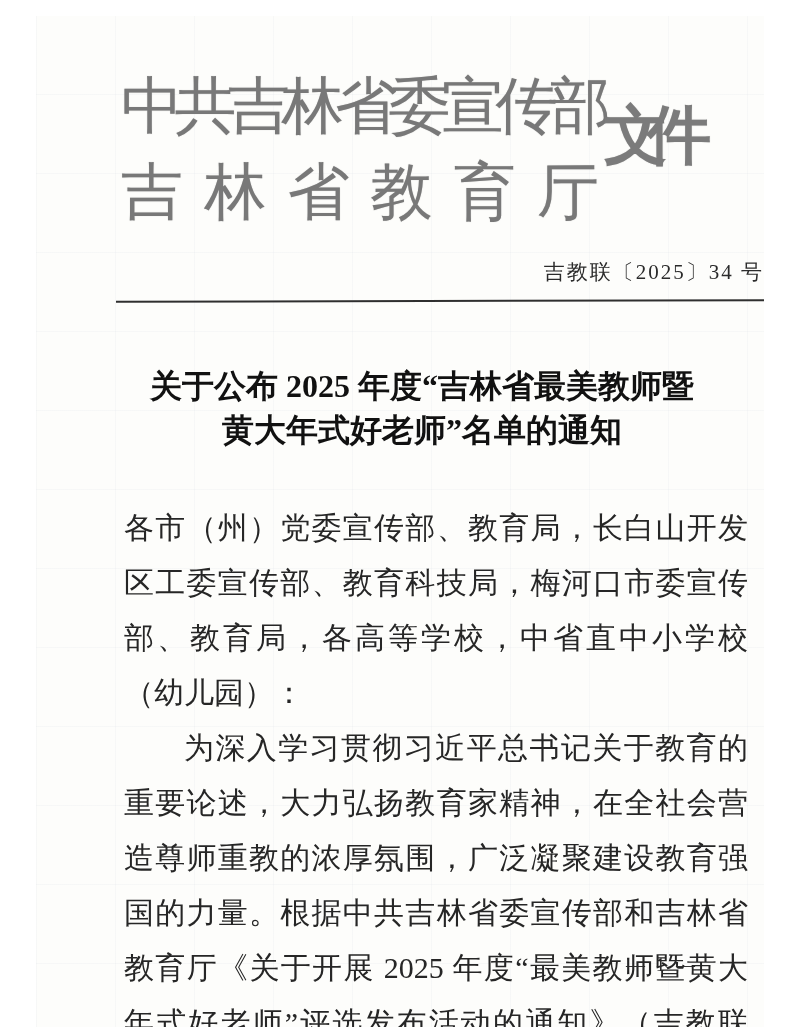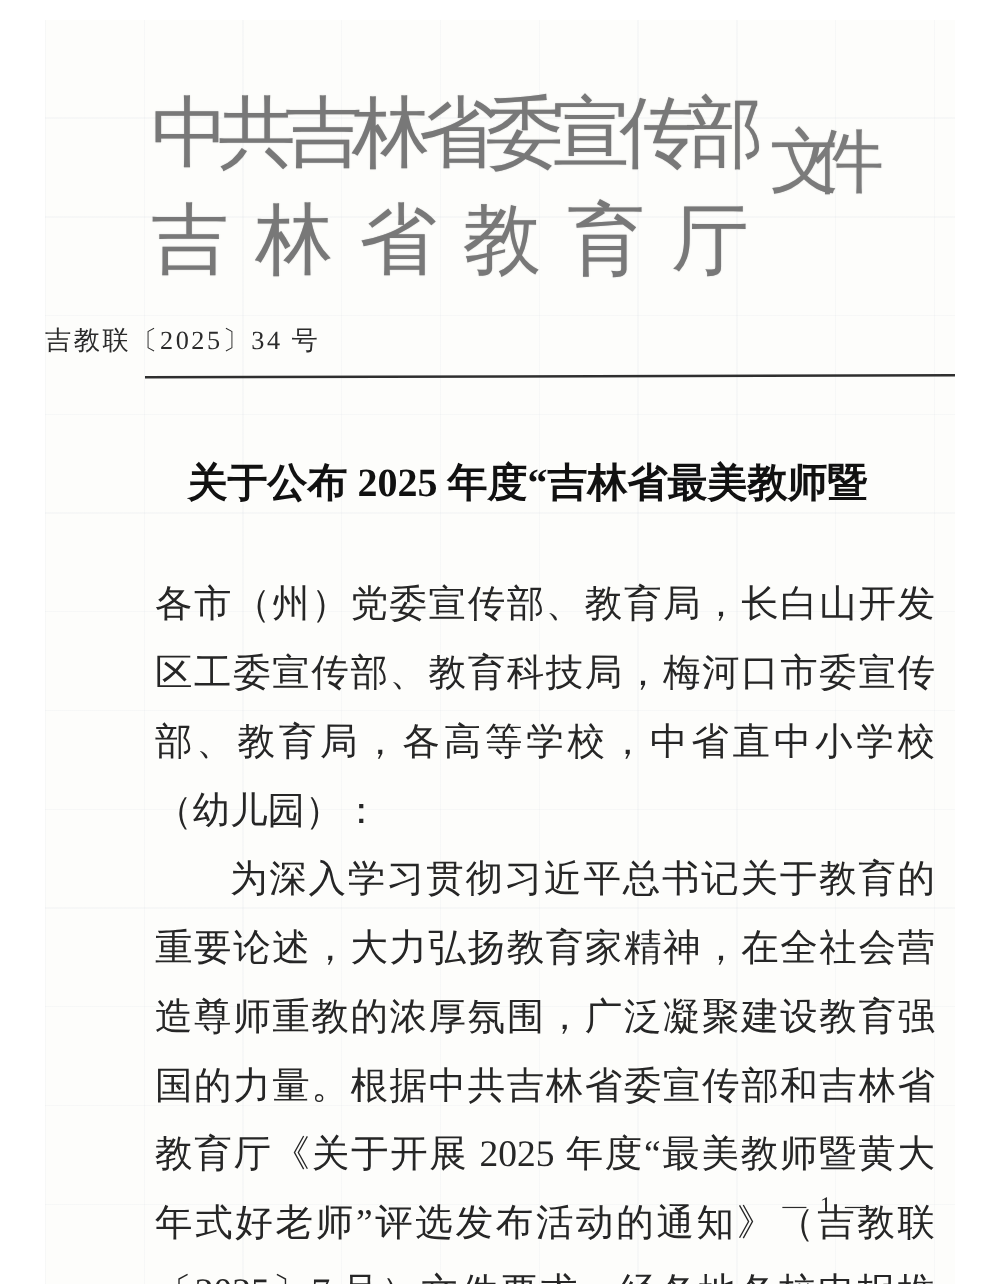--- a/index.html
+++ b/index.html
@@ -45,35 +45,35 @@
     width: 478px;
     display: flex;
     justify-content: space-between;
     font-size: 62px;
     color: #787878;
     font-weight: normal;
     text-shadow: 0 0 1px rgba(120,120,120,0.45);
   }
   .doc-label {
     position: absolute;
-    left: 580px;
+    left: 568px;
     top: 76px;
-    font-size: 56px;
+    font-size: 64px;
     letter-spacing: -21px;
     padding-right: 21px;
     white-space: nowrap;
     color: #7b7b7b;
-    font-weight: normal;
+    font-weight: bold;
     text-shadow: 0 0 1px rgba(120,120,120,0.45);
   }
 
   
   .doc-number {
     margin-top: 12px;
-    text-align: left;
+    text-align: right;
     font-size: 21px;
     letter-spacing: 2px;
     color: #2b2b2b;
   }
 
   
   .rule {
     margin: 14px 0 0 80px;
     width: 668px;
     height: 2px;
@@ -136,20 +136,21 @@
       </div>
     <div class="doc-label">文件</div>
   </div>
 
   <div class="doc-number">吉教联〔2025〕34 号</div>
 
   <div class="rule"></div>
 
   <div class="title">
     <div>关于公布 2025 年度“吉林省最美教师暨</div>
+    <div>黄大年式好老师”名单的通知</div>
   </div>
 
   <div class="body-text">
     <p>各市（州）党委宣传部、教育局，长白山开发区工委宣传部、教育科技局，梅河口市委宣传部、教育局，各高等学校，中省直中小学校（幼儿园）：</p>
     <p class="indent">为深入学习贯彻习近平总书记关于教育的重要论述，大力弘扬教育家精神，在全社会营造尊师重教的浓厚氛围，广泛凝聚建设教育强国的力量。根据中共吉林省委宣传部和吉林省教育厅《关于开展 2025 年度“最美教师暨黄大年式好老师”评选发布活动的通知》（吉教联〔2025〕7 号）文件要求，经各地各校申报推荐，候选人师德考察、评选答辩，专家初选和复选、终选面试评议等环节，现决定授予延边大学金柄民、舒兰市幼</p>
   </div>
 
   <div class="page-number">— 1 —</div>
 
 </div>

